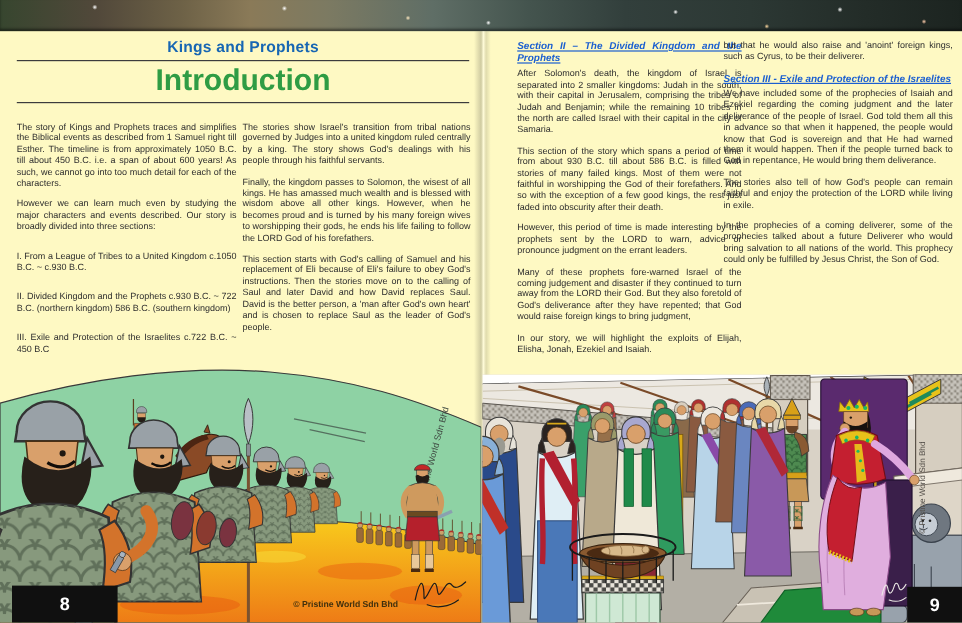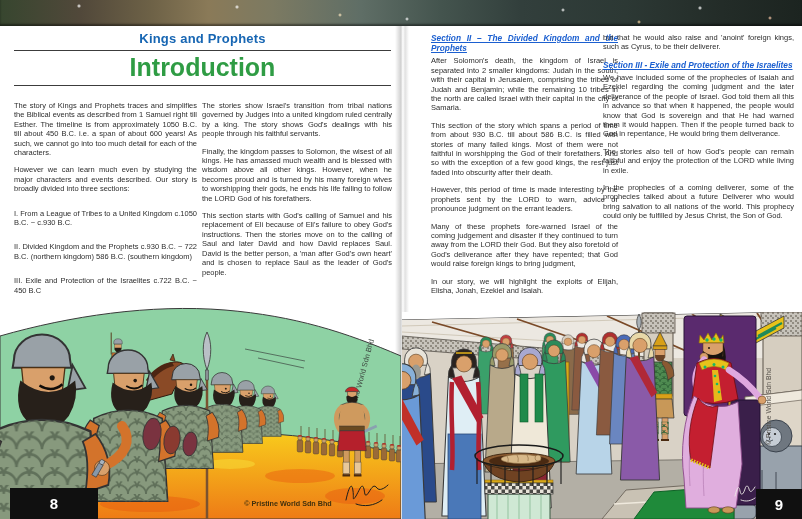--- a/index.html
+++ b/index.html
@@ -1,16 +1,16 @@
 <!DOCTYPE html>
 <html><head>
 <meta charset="utf-8">
 <style>
   html,body{margin:0;padding:0;background:#555;}
-  .screen{position:relative;width:802px;height:519px;overflow:hidden;background:#ffffff;
+  .screen{position:relative;width:802px;height:519px;overflow:hidden;background:#fef9c3;
           font-family:"Liberation Sans",sans-serif;}
   
   .nebula{position:absolute;left:0;top:0;width:802px;height:26px;
     background:
       radial-gradient(circle 1.4px at 79px 6px,#fff 0,rgba(255,255,255,0) 2.2px),
       radial-gradient(circle 1.2px at 237px 7px,#fff 0,rgba(255,255,255,0) 2.2px),
       radial-gradient(circle 1.1px at 340px 15px,#ffe9c0 0,rgba(255,255,255,0) 2px),
       radial-gradient(circle 1px at 407px 19px,#fff 0,rgba(255,255,255,0) 2px),
       radial-gradient(circle 1.1px at 563px 10px,#fff 0,rgba(255,255,255,0) 2px),
       radial-gradient(circle 1px at 639px 22px,#ffd9a0 0,rgba(255,255,255,0) 2px),

